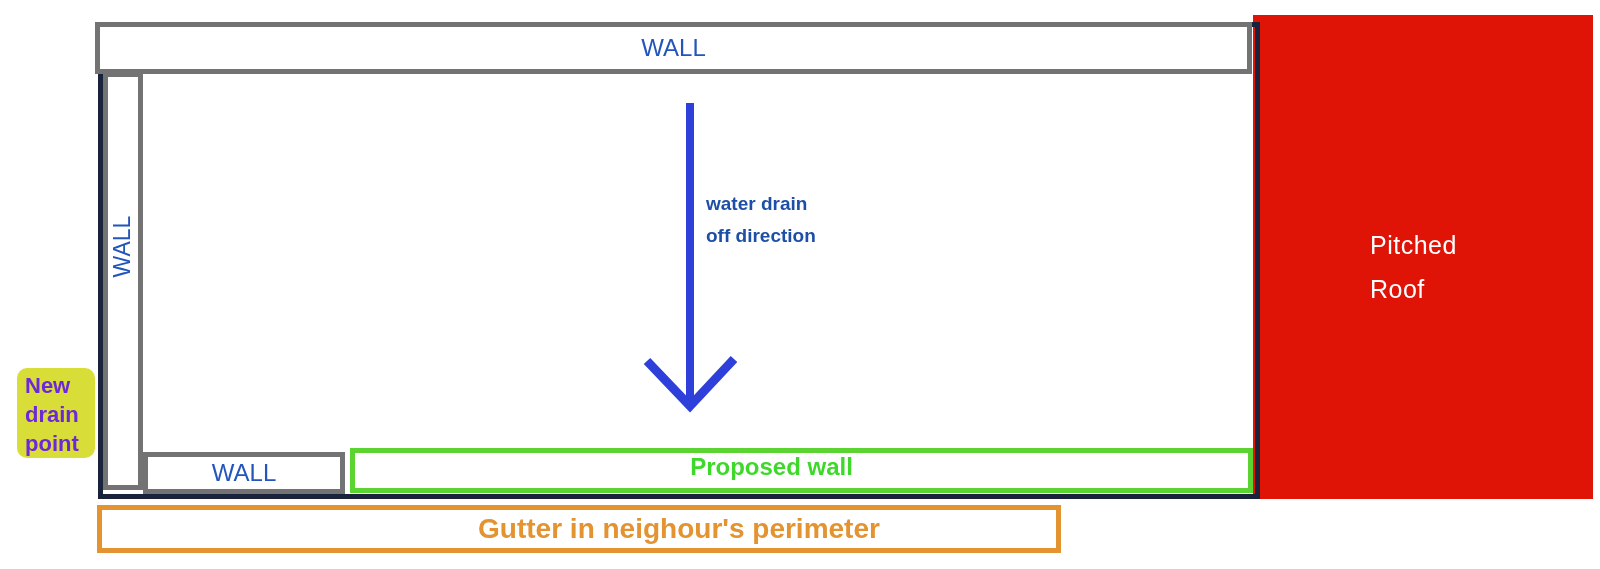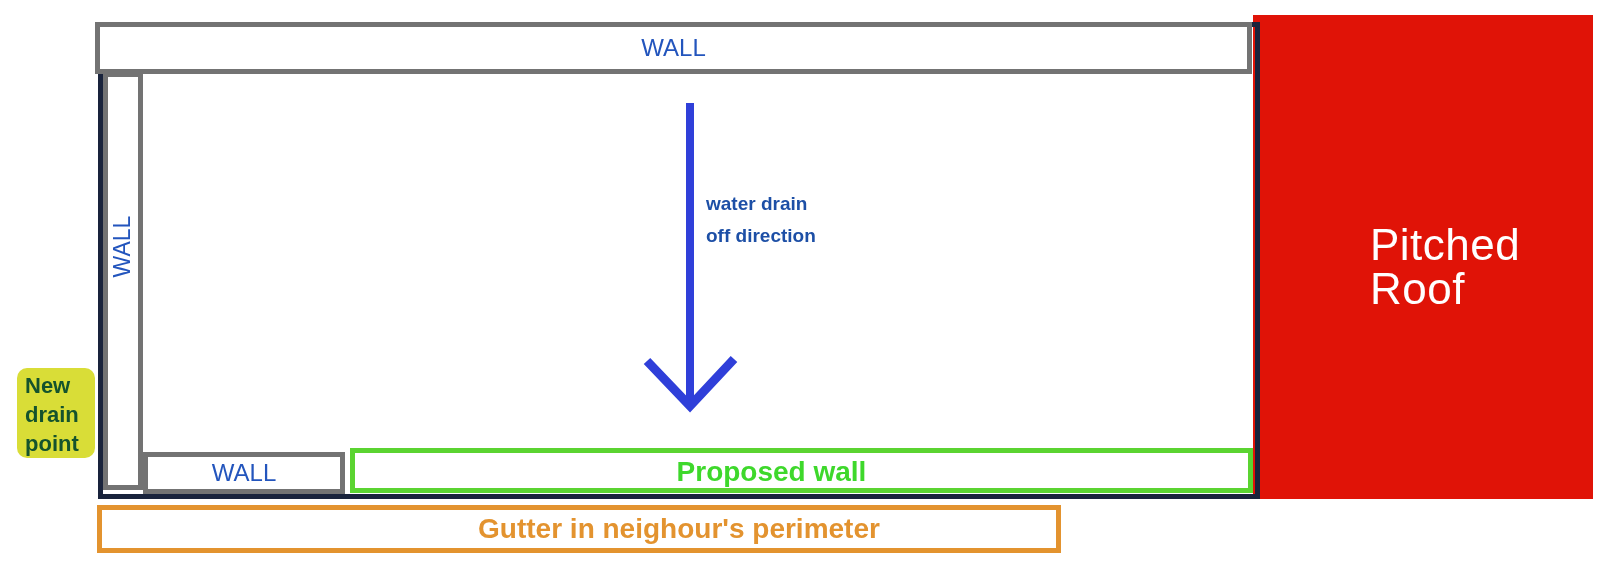--- a/index.html
+++ b/index.html
@@ -20,21 +20,21 @@
   }
 
   
   #pitched-roof{
     left:1253px;top:15px;width:340px;height:484px;
     background:#e01307;
     z-index:1;
   }
   #pitched-roof .roof-text{
     position:absolute;left:117px;top:208px;
-    color:#ffffff;font-size:44px;font-weight:400;
+    color:#ffffff;font-size:25px;font-weight:400;
     line-height:44px;letter-spacing:0.5px;
   }
 
   
   .wall-rect{
     border:5px solid #737373;
     background:#ffffff;
     z-index:3;
     display:flex;align-items:center;justify-content:center;
     color:#2355bd;font-size:24px;font-weight:400;
@@ -47,41 +47,41 @@
     position:relative;top:-35px;
     font-size:23px;
   }
   #bottom-wall{left:143px;top:452px;width:202px;height:42px;}
 
   
   #proposed-wall{
     left:350px;top:448px;width:903px;height:45px;
     border:5px solid #5bd431;background:#ffffff;
     z-index:3;
-    display:flex;align-items:flex-end;justify-content:center;
+    display:flex;align-items:flex-start;justify-content:center;
     padding-right:60px;
-    color:#3ed82b;font-size:28px;font-weight:700;
+    color:#3ed82b;font-size:24px;font-weight:700;
   }
 
   
   #gutter{
     left:97px;top:505px;width:964px;height:48px;
     border:5px solid #e3932f;background:#ffffff;
     z-index:3;
     display:flex;align-items:center;justify-content:center;
     padding-left:200px;
     color:#e3932f;font-size:28px;font-weight:700;
   }
 
   
   #new-drain-point{
     left:17px;top:368px;width:78px;height:90px;
     background:#d9dd37;border-radius:10px;
     z-index:4;
-    color:#14532d;font-size:22px;font-weight:700;
+    color:#6d28d9;font-size:22px;font-weight:700;
     line-height:29px;
     padding:3px 0 0 8px;
   }
 
   
   #water-drain-label{
     left:706px;top:188px;
     color:#1d4fa6;font-size:19px;font-weight:700;
     line-height:32px;
     z-index:5;

